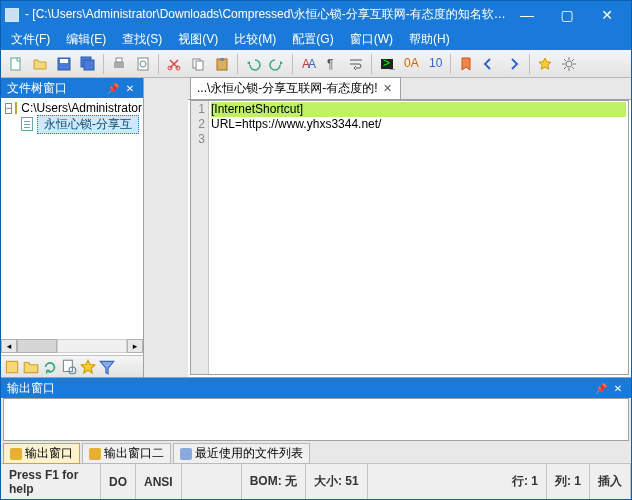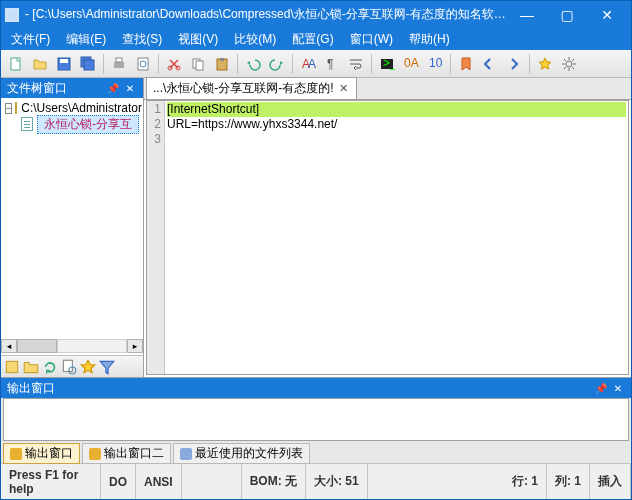--- a/index.html
+++ b/index.html
@@ -11,34 +11,34 @@
 .titlebar .winbtns { display: flex; }
 .titlebar .winbtn { width: 40px; height: 27px; display: flex; align-items: center; justify-content: center; color: #fff; font-size: 14px; cursor: default; }
 .titlebar .winbtn.close { background: transparent; }
 .menubar { height: 22px; background: #1a7ad9; display: flex; align-items: center; padding: 0 2px; color: #fff; }
 .menubar .menu-item { padding: 2px 8px; cursor: default; }
 .toolbar { height: 28px; background: linear-gradient(#f5f5f5,#e3e3e3); border-bottom: 1px solid #b8b8b8; display: flex; align-items: center; padding: 0 4px; gap: 2px; }
 .toolbar .tb-btn { width: 22px; height: 22px; display: flex; align-items: center; justify-content: center; border-radius: 2px; }
 .toolbar .tb-btn svg { width: 16px; height: 16px; }
 .toolbar .sep { width: 1px; height: 20px; background: #c0c0c0; margin: 0 2px; }
 .body-area { flex: 1; display: flex; flex-direction: column; min-height: 0; }
-.main-split { flex: 1; display: flex; min-height: 0; }
+.main-split { flex: 1; display: flex; min-height: 0; gap: 44px; }
 .tree-panel { width: 143px; display: flex; flex-direction: column; border-right: 1px solid #a0a0a0; background: #fff; }
 .panel-header { height: 20px; background: #1a7ad9; color: #fff; display: flex; align-items: center; padding: 0 6px; font-size: 12px; }
 .panel-header .spacer { flex: 1; }
 .panel-header .hdr-btn { width: 14px; height: 14px; display: flex; align-items: center; justify-content: center; margin-left: 2px; font-size: 10px; cursor: default; }
 .tree-body { flex: 1; overflow: hidden; background: #fff; padding: 2px; position: relative; }
 .tree-row { display: flex; align-items: center; height: 16px; white-space: nowrap; padding-left: 2px; }
 .tree-toggle { width: 11px; height: 11px; border: 1px solid #888; display: flex; align-items: center; justify-content: center; font-size: 9px; line-height: 1; margin-right: 3px; color: #444; }
 .tree-folder { width: 14px; height: 12px; background: #f7d774; border: 1px solid #c9a331; margin-right: 4px; }
 .tree-file { width: 12px; height: 14px; background: #fff; border: 1px solid #6aa; margin-right: 4px; position: relative; }
 .tree-file::after { content: ""; position: absolute; top: 3px; left: 2px; right: 2px; height: 1px; background: #6aa; box-shadow: 0 3px 0 #6aa, 0 6px 0 #6aa; }
 .tree-label { font-size: 12px; }
 .tree-row.child { margin-left: 16px; }
-.tree-row.child .tree-label { background: #cde8ff; border: 1px dotted #1a7ad9; padding: 0 6px; color: #be185d; }
+.tree-row.child .tree-label { background: #cde8ff; border: 1px dotted #1a7ad9; padding: 0 6px; color: #0c4a6e; }
 .tree-scroll { position: absolute; bottom: 0; left: 0; right: 0; height: 16px; display: flex; }
 .tree-scroll .thumb { height: 14px; background: #d6d6d6; border: 1px solid #b0b0b0; }
 .tree-scroll .track { flex: 1; height: 14px; background: #f0f0f0; border: 1px solid #d0d0d0; }
 .tree-scroll .arrow { width: 16px; height: 14px; background: #e8e8e8; border: 1px solid #b0b0b0; display: flex; align-items: center; justify-content: center; font-size: 9px; }
 .tree-bottom-toolbar { height: 22px; background: linear-gradient(#f5f5f5,#e3e3e3); border-top: 1px solid #c0c0c0; display: flex; align-items: center; padding: 0 2px; gap: 1px; }
 .tree-bottom-toolbar .tb-btn { width: 18px; height: 18px; }
 .editor-panel { flex: 1; display: flex; flex-direction: column; background: #fff; }
 .editor-tabs { height: 22px; background: #e8e8e8; display: flex; align-items: flex-end; padding: 2px 2px 0 2px; border-bottom: 1px solid #a0a0a0; }
 .editor-tab { background: #fff; border: 1px solid #a0a0a0; border-bottom: none; padding: 2px 6px; display: flex; align-items: center; gap: 4px; font-size: 11px; max-width: 220px; }
 .editor-tab .tab-label { white-space: nowrap; overflow: hidden; text-overflow: ellipsis; }

